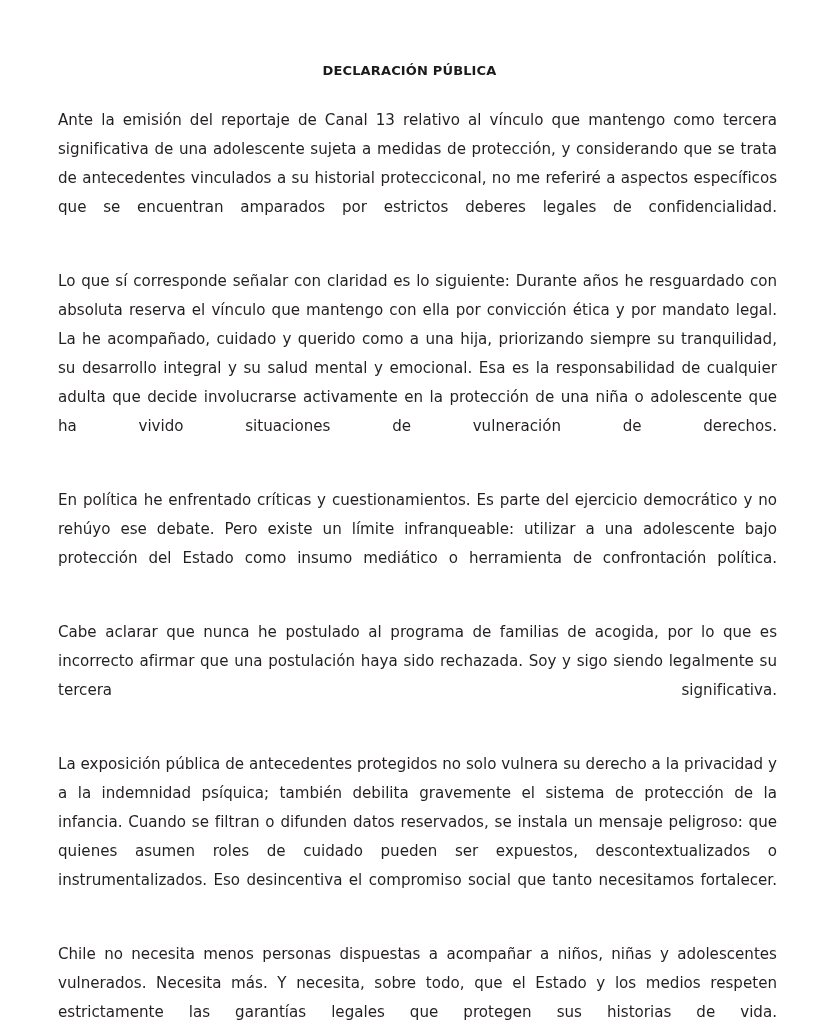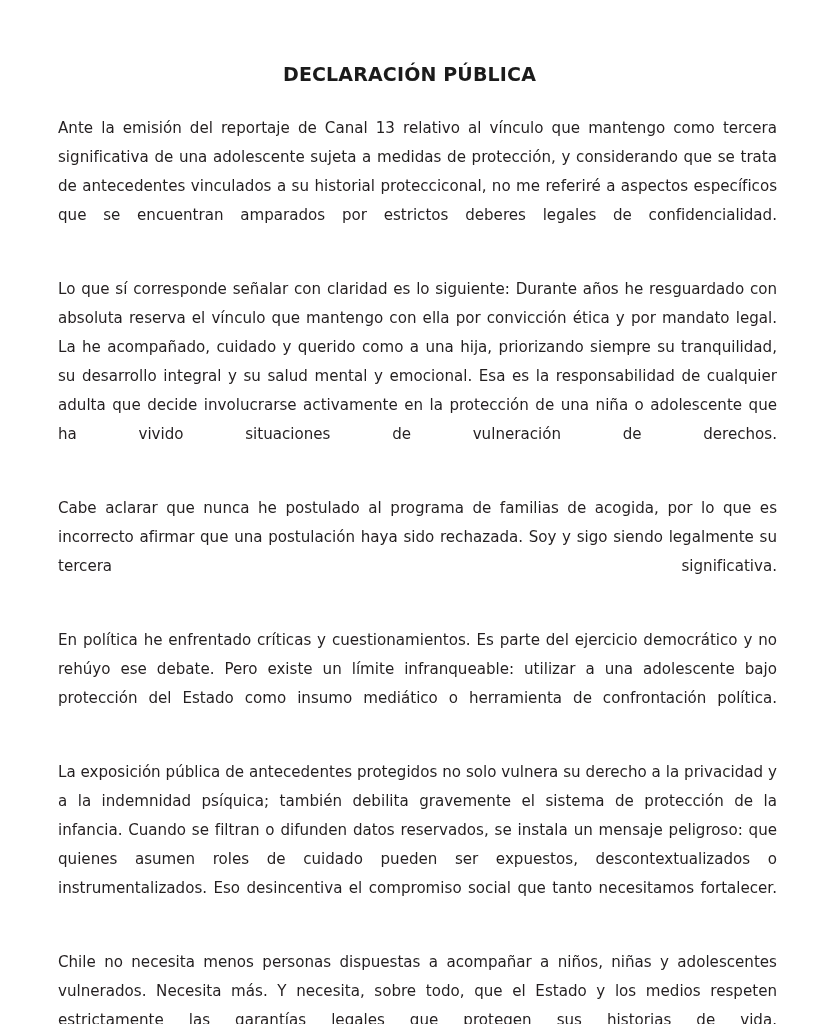--- a/index.html
+++ b/index.html
@@ -21,21 +21,21 @@
   }
 
   .doc-body {
     width: 735px;
     margin: 0 auto;
   }
 
   .doc-title {
     text-align: center;
     font-weight: bold;
-    font-size: 19px;
+    font-size: 13px;
     color: #1b1b1b;
     letter-spacing: 0.15px;
     margin: 20px 0 0 0;
     line-height: 1.35;
   }
 
   .paragraphs {
     margin-top: 26px;
   }
 
@@ -65,21 +65,21 @@
 <body>
 
 <div class="page">
   <div class="doc-body">
 
     <h1 class="doc-title">DECLARACIÓN PÚBLICA</h1>
 
     <div class="paragraphs">
       <p class="para">Ante la emisión del reportaje de Canal 13 relativo al vínculo que mantengo como tercera significativa de una adolescente sujeta a medidas de protección, y considerando que se trata de antecedentes vinculados a su historial protecciconal, no me referiré a aspectos específicos que se encuentran amparados por estrictos deberes legales de confidencialidad.</p>
       <p class="para">Lo que sí corresponde señalar con claridad es lo siguiente: Durante años he resguardado con absoluta reserva el vínculo que mantengo con ella por convicción ética y por mandato legal. La he acompañado, cuidado y querido como a una hija, priorizando siempre su tranquilidad, su desarrollo integral y su salud mental y emocional. Esa es la responsabilidad de cualquier adulta que decide involucrarse activamente en la protección de una niña o adolescente que ha vivido situaciones de vulneración de derechos.</p>
+      <p class="para">En política he enfrentado críticas y cuestionamientos. Es parte del ejercicio democrático y no rehúyo ese debate. Pero existe un límite infranqueable: utilizar a una adolescente bajo protección del Estado como insumo mediático o herramienta de confrontación política.</p>
       <p class="para">Cabe aclarar que nunca he postulado al programa de familias de acogida, por lo que es incorrecto afirmar que una postulación haya sido rechazada. Soy y sigo siendo legalmente su tercera significativa.</p>
-      <p class="para">En política he enfrentado críticas y cuestionamientos. Es parte del ejercicio democrático y no rehúyo ese debate. Pero existe un límite infranqueable: utilizar a una adolescente bajo protección del Estado como insumo mediático o herramienta de confrontación política.</p>
       <p class="para">La exposición pública de antecedentes protegidos no solo vulnera su derecho a la privacidad y a la indemnidad psíquica; también debilita gravemente el sistema de protección de la infancia. Cuando se filtran o difunden datos reservados, se instala un mensaje peligroso: que quienes asumen roles de cuidado pueden ser expuestos, descontextualizados o instrumentalizados. Eso desincentiva el compromiso social que tanto necesitamos fortalecer.</p>
       <p class="para">Chile no necesita menos personas dispuestas a acompañar a niños, niñas y adolescentes vulnerados. Necesita más. Y necesita, sobre todo, que el Estado y los medios respeten estrictamente las garantías legales que protegen sus historias de vida.</p>
 
     </div>
 
   </div>
 </div>
 
 </body></html>

